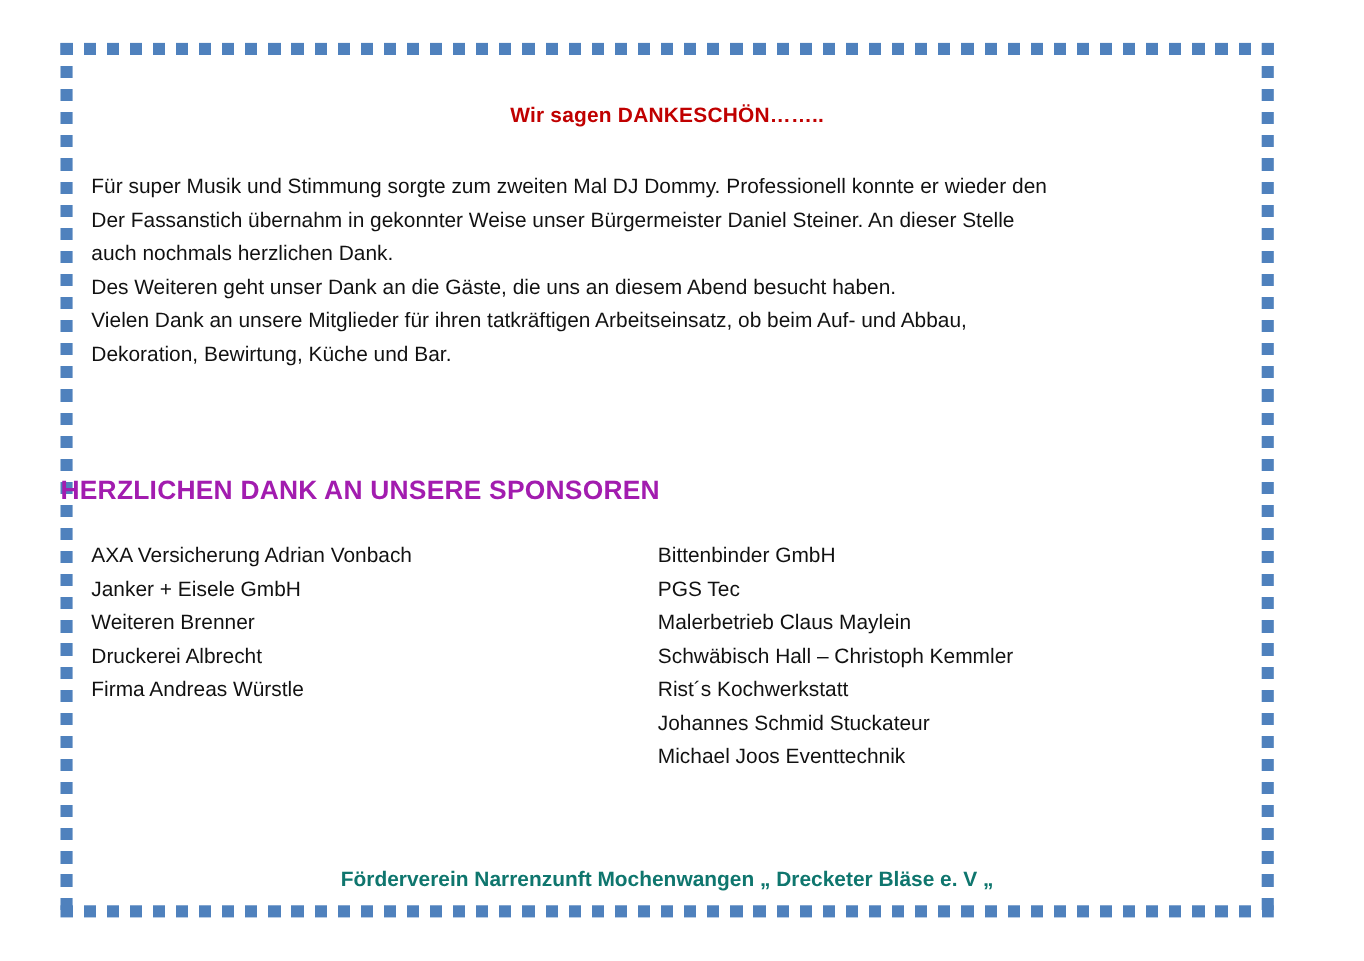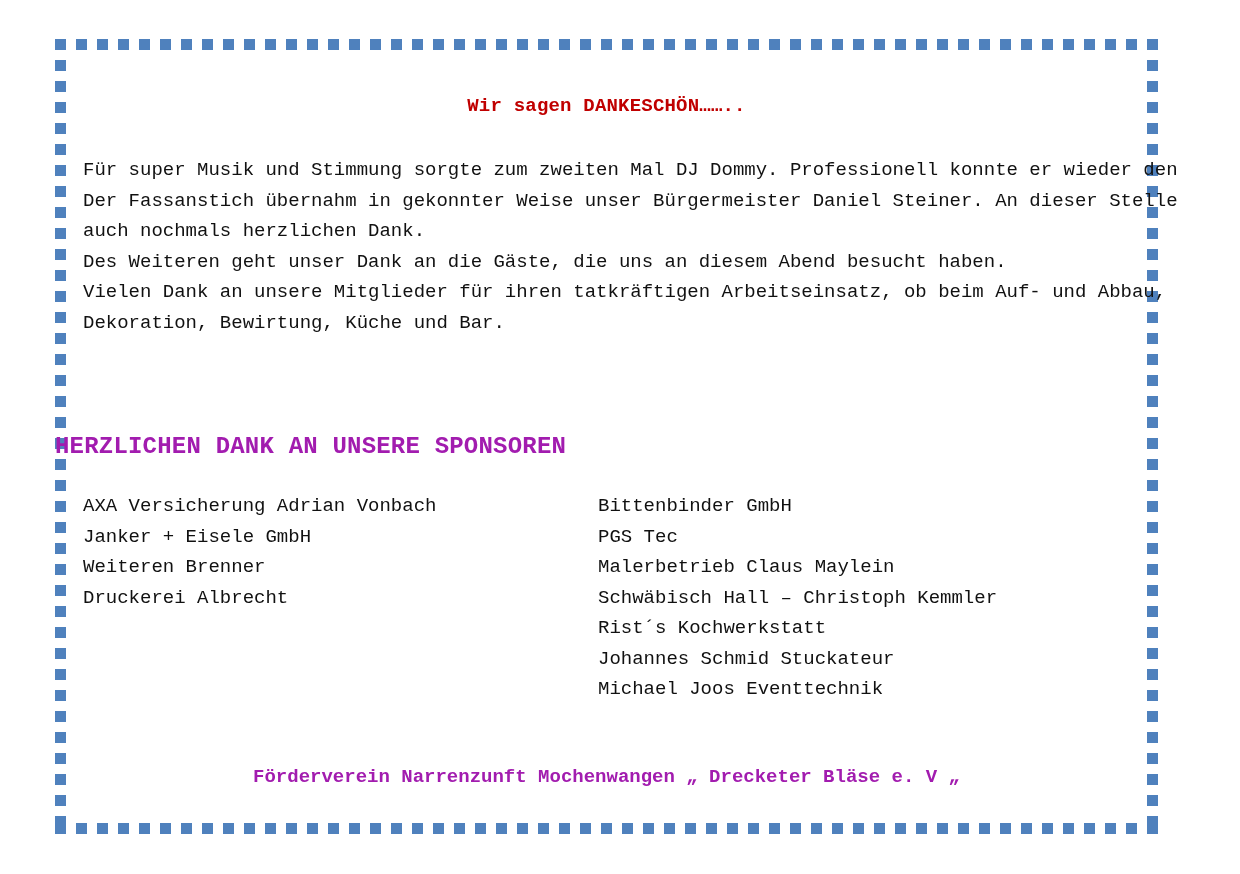--- a/index.html
+++ b/index.html
@@ -5,21 +5,21 @@
   html, body {
     margin: 0;
     padding: 0;
     background: #ffffff;
   }
   .page {
     position: relative;
     width: 1240px;
     height: 874px;
     background: #ffffff;
-    font-family: Liberation Mono, monospace;
+    font-family: Liberation Sans, sans-serif;
     color: #111111;
     overflow: hidden;
   }
   .frame {
     position: absolute;
     left: 55px;
     top: 39px;
     width: 1103px;
     height: 795px;
   }
@@ -81,27 +81,27 @@
     left: 0;
     top: 0;
   }
   .sponsors .col-right {
     position: absolute;
     left: 515px;
     top: 0;
   }
   .footer {
     position: absolute;
-    top: 727px;
+    top: 750px;
     left: 0;
     width: 100%;
     text-align: center;
     font-size: 19px;
     font-weight: bold;
-    color: #a21caf;
+    color: #0f766e;
   }
 </style>
 </head>
 <body>
 
 <div class="page">
   <div class="frame">
 
     <div class="border-strip border-h border-top"></div>
     <div class="border-strip border-h border-bottom"></div>
@@ -120,20 +120,21 @@
     </div>
 
     <div class="sponsors-heading">HERZLICHEN DANK AN UNSERE SPONSOREN</div>
 
     <div class="sponsors">
       <div class="col-left">
         <div>AXA Versicherung Adrian Vonbach</div>
         <div>Janker + Eisele GmbH</div>
         <div>Weiteren Brenner</div>
         <div>Druckerei Albrecht</div>
+        <div>Firma Andreas Würstle</div>
       </div>
       <div class="col-right">
         <div>Bittenbinder GmbH</div>
         <div>PGS Tec</div>
         <div>Malerbetrieb Claus Maylein</div>
         <div>Schwäbisch Hall – Christoph Kemmler</div>
         <div>Rist´s Kochwerkstatt</div>
         <div>Johannes Schmid Stuckateur</div>
         <div>Michael Joos Eventtechnik</div>
       </div>

